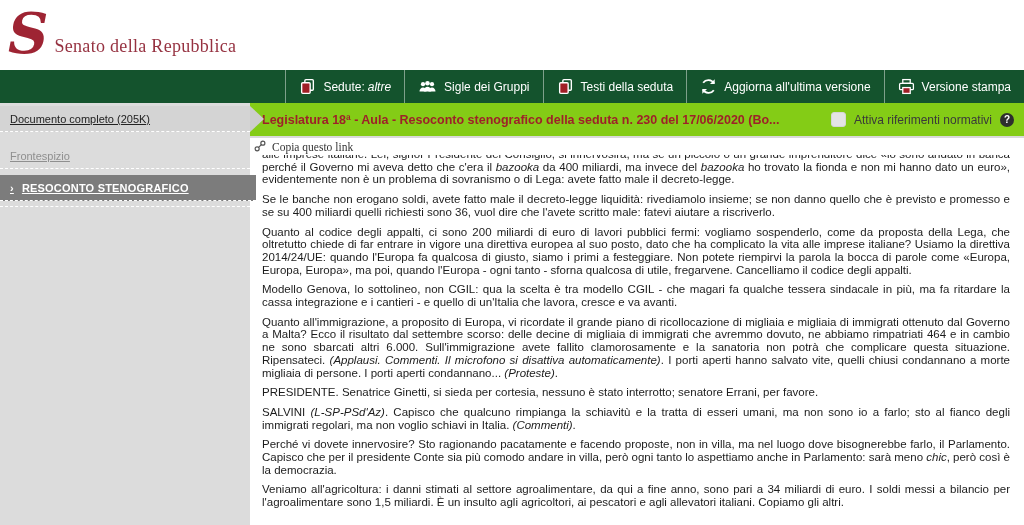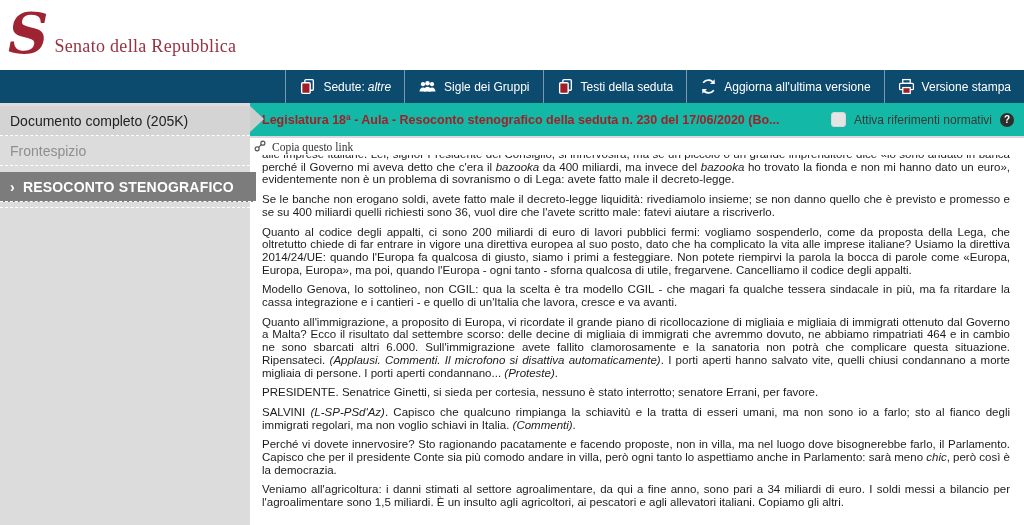--- a/index.html
+++ b/index.html
@@ -7,47 +7,47 @@
                font-family: "Liberation Sans", sans-serif; }
 
   
   .top-header { height: 70px; background: #fff; display: flex; align-items: center; padding-left: 8px; }
   .logo-s { font-family: "DejaVu Serif", serif; font-style: italic; font-weight: bold;
             font-size: 56px; line-height: 58px; color: #9e2433; margin-top: -4px; }
   .site-title { font-family: "Liberation Serif", serif; font-size: 18px; color: #963241;
                 margin: 22px 0 0 6px; letter-spacing: 0.3px; }
 
   
-  .toolbar { height: 33px; background: #0c4a6e; display: flex; justify-content: flex-end; }
+  .toolbar { height: 33px; background: #14532d; display: flex; justify-content: flex-end; }
   .toolbar-btn { display: flex; align-items: center; gap: 7px; padding: 0 13px;
                  border-left: 1px solid rgba(255,255,255,0.45); color: #fff; font-size: 12px;
                  cursor: pointer; white-space: nowrap; }
   .toolbar-btn svg { display: block; }
   .toolbar-btn .ital { font-style: italic; }
 
   
   .main { display: flex; height: 422px; }
   .sidebar { width: 250px; background: #dcdcdc; position: relative; z-index: 2; padding-top: 3px; }
-  .side-row { position: relative; padding: 7px 10px 6px; font-size: 14px; color: #222;
-              border-bottom: 1px dashed #fff; cursor: pointer; }
+  .side-row { position: relative; padding: 7px 10px 6px; font-size: 11px; color: #222;
+              border-bottom: 1px dashed #fff; cursor: pointer; text-decoration: underline; }
   .side-row.doc { background: #d4d4d4; }
   .side-row.doc::after { content: ""; position: absolute; right: -14px; top: 0;
               border-top: 13px solid transparent; border-bottom: 13px solid transparent;
               border-left: 14px solid #cdcdcd; }
-  .side-row.muted { color: #8f8f8f; background: transparent; margin-top: 0; }
+  .side-row.muted { color: #8f8f8f; background: transparent; margin-top: 11px; }
   .side-row.active { background: #7c7c7c; color: #fff; font-weight: bold; margin-top: 6px;
                      width: 256px; letter-spacing: 0.2px; }
   .side-row.active .chev { margin-right: 8px; font-weight: bold; }
   .side-dash { border-top: 1px dashed #fff; margin-top: 5px; }
 
   .content { flex: 1; background: #fff; position: relative; overflow: hidden; }
 
   
   .docbar { height: 35px; border-bottom: 2px solid #d9d9d9; display: flex; align-items: center;
-            justify-content: space-between; padding: 0 10px 0 12px; background: #14b8a6; }
+            justify-content: space-between; padding: 0 10px 0 12px; background: #84cc16; }
   .doc-title { color: #9e2129; font-weight: bold; font-size: 12.5px; white-space: nowrap; }
   .refs { display: flex; align-items: center; gap: 8px; justify-content: flex-end; }
   .refs-checkbox { width: 15px; height: 15px; background: #e4e4e4; border: 1px solid #d6d6d6;
                    border-radius: 3px; cursor: pointer; }
   .refs-label { font-size: 12px; color: #3a3a3a; }
   .help-circle { width: 14px; height: 14px; border-radius: 50%; background: #2e2e2e; color: #fff;
                  font-size: 10px; font-weight: bold; display: flex; align-items: center;
                  justify-content: center; cursor: pointer; }
 
   

